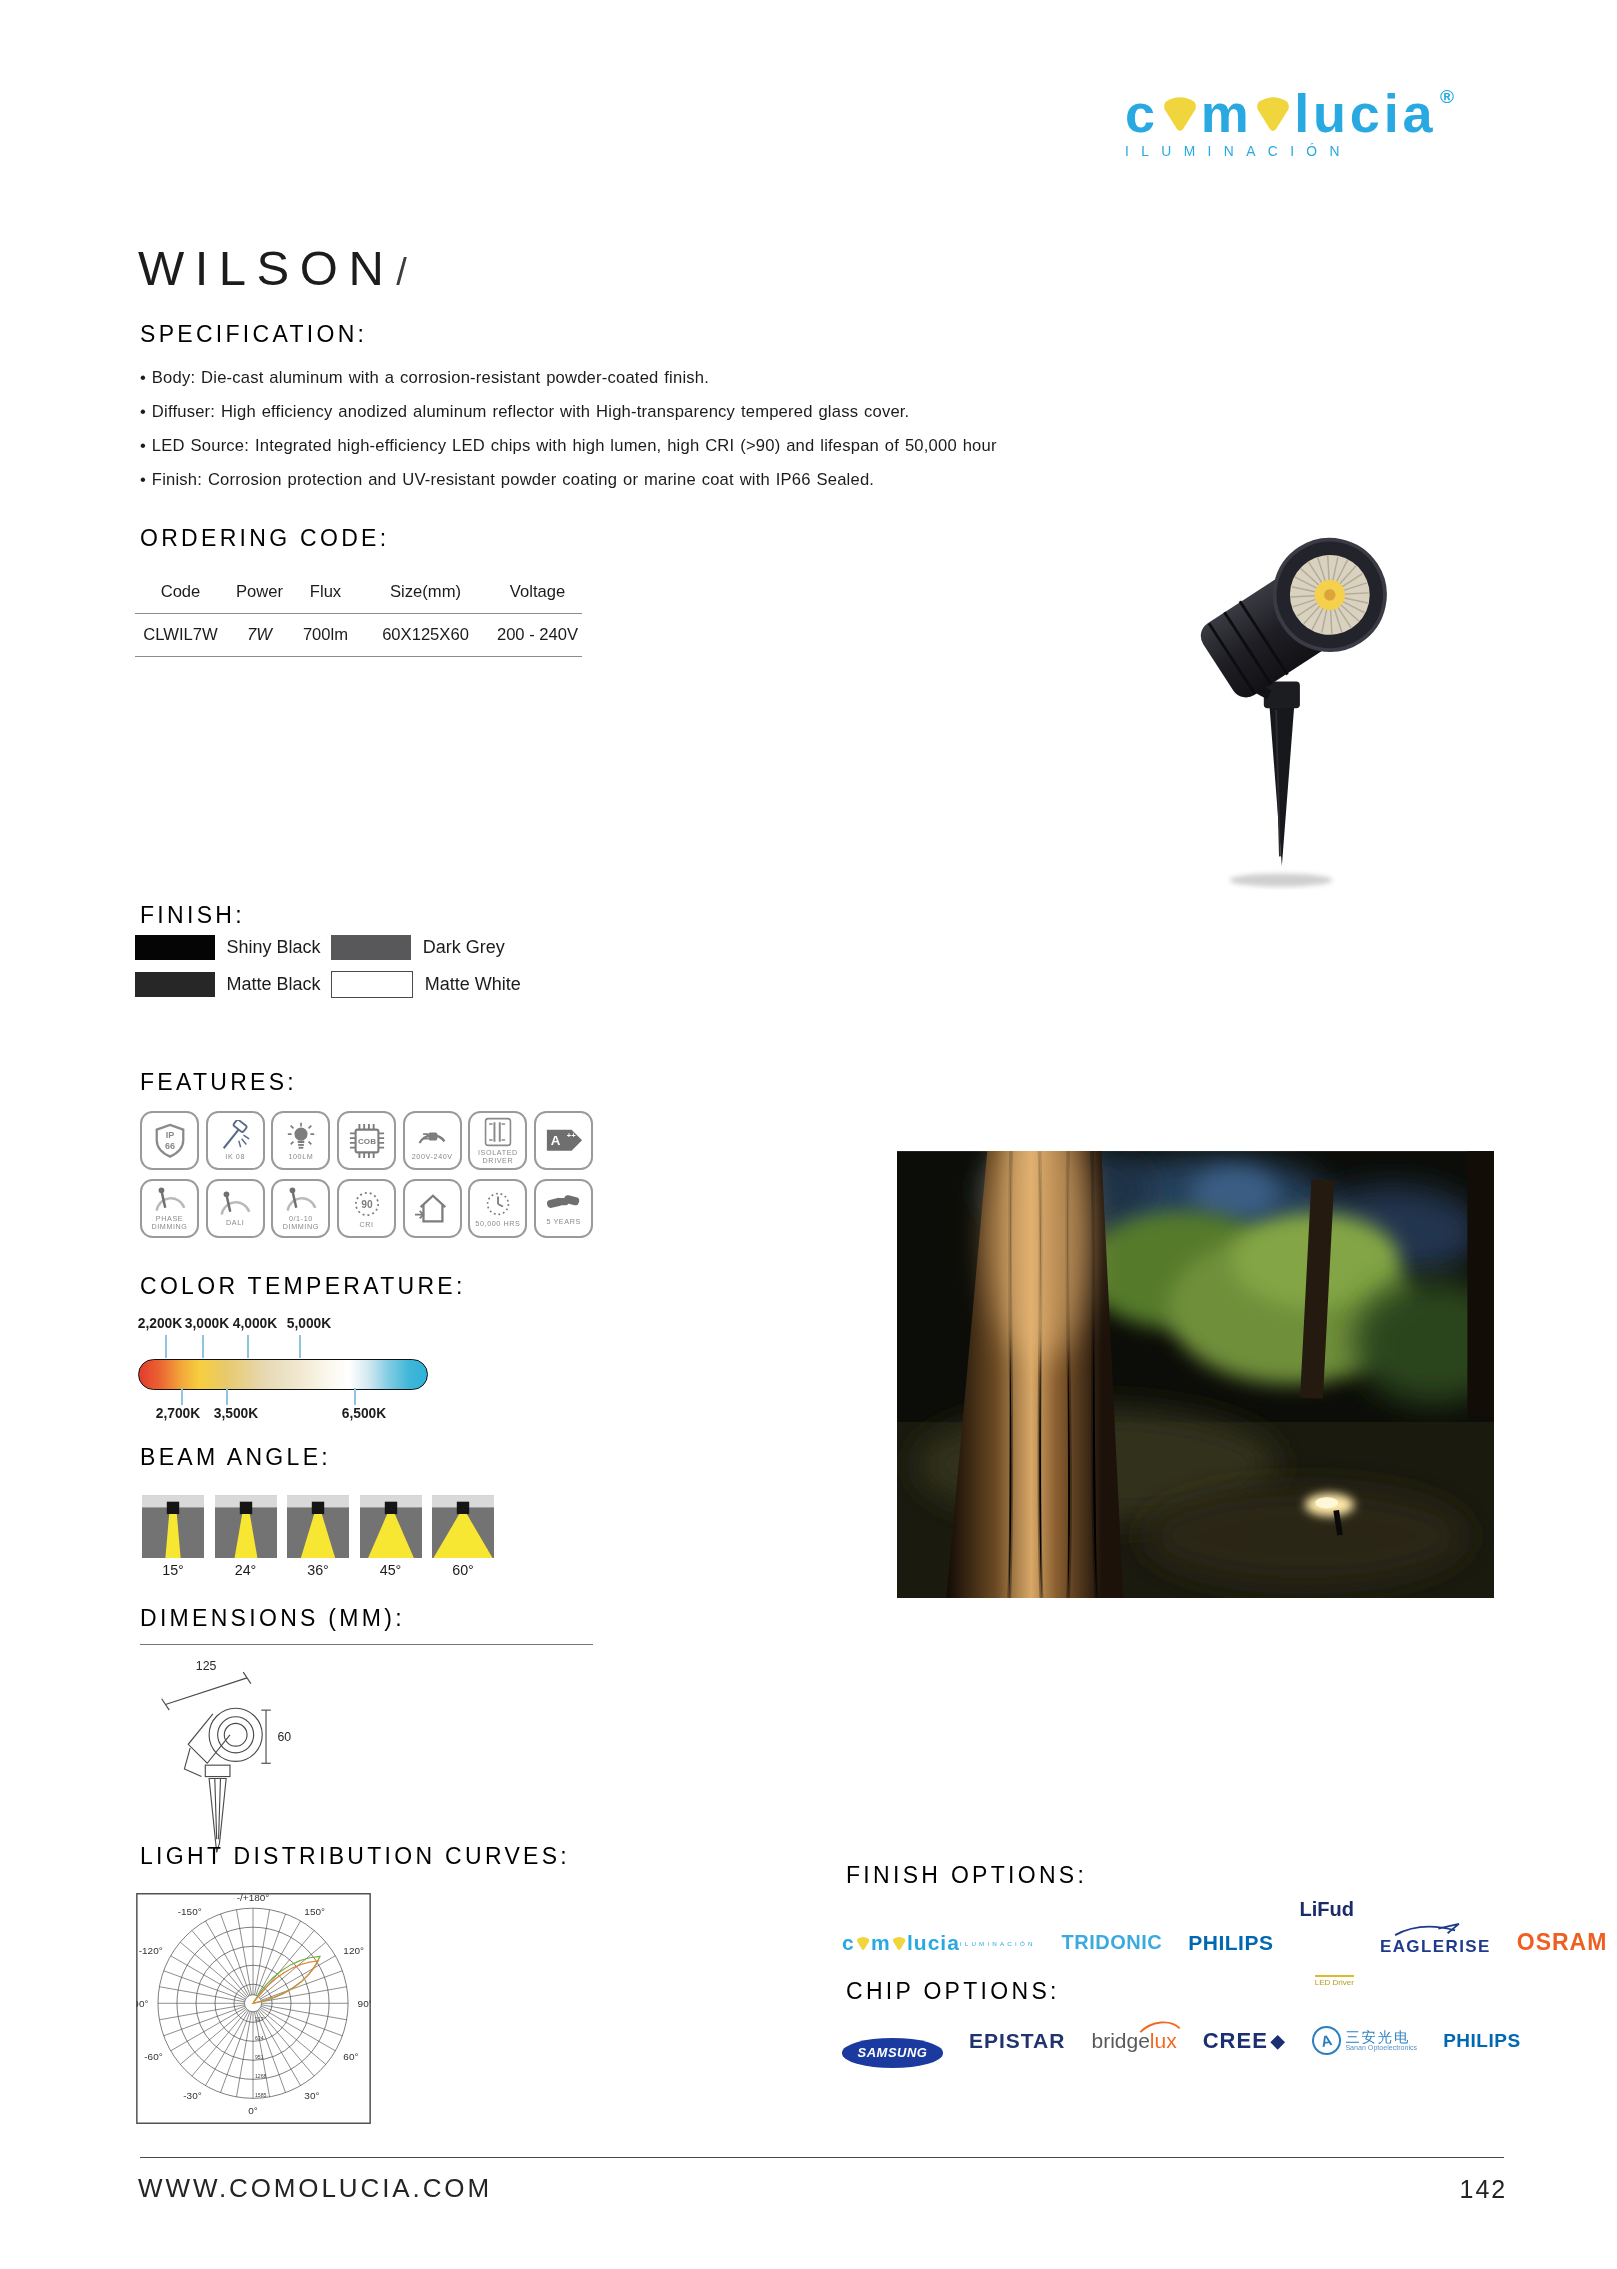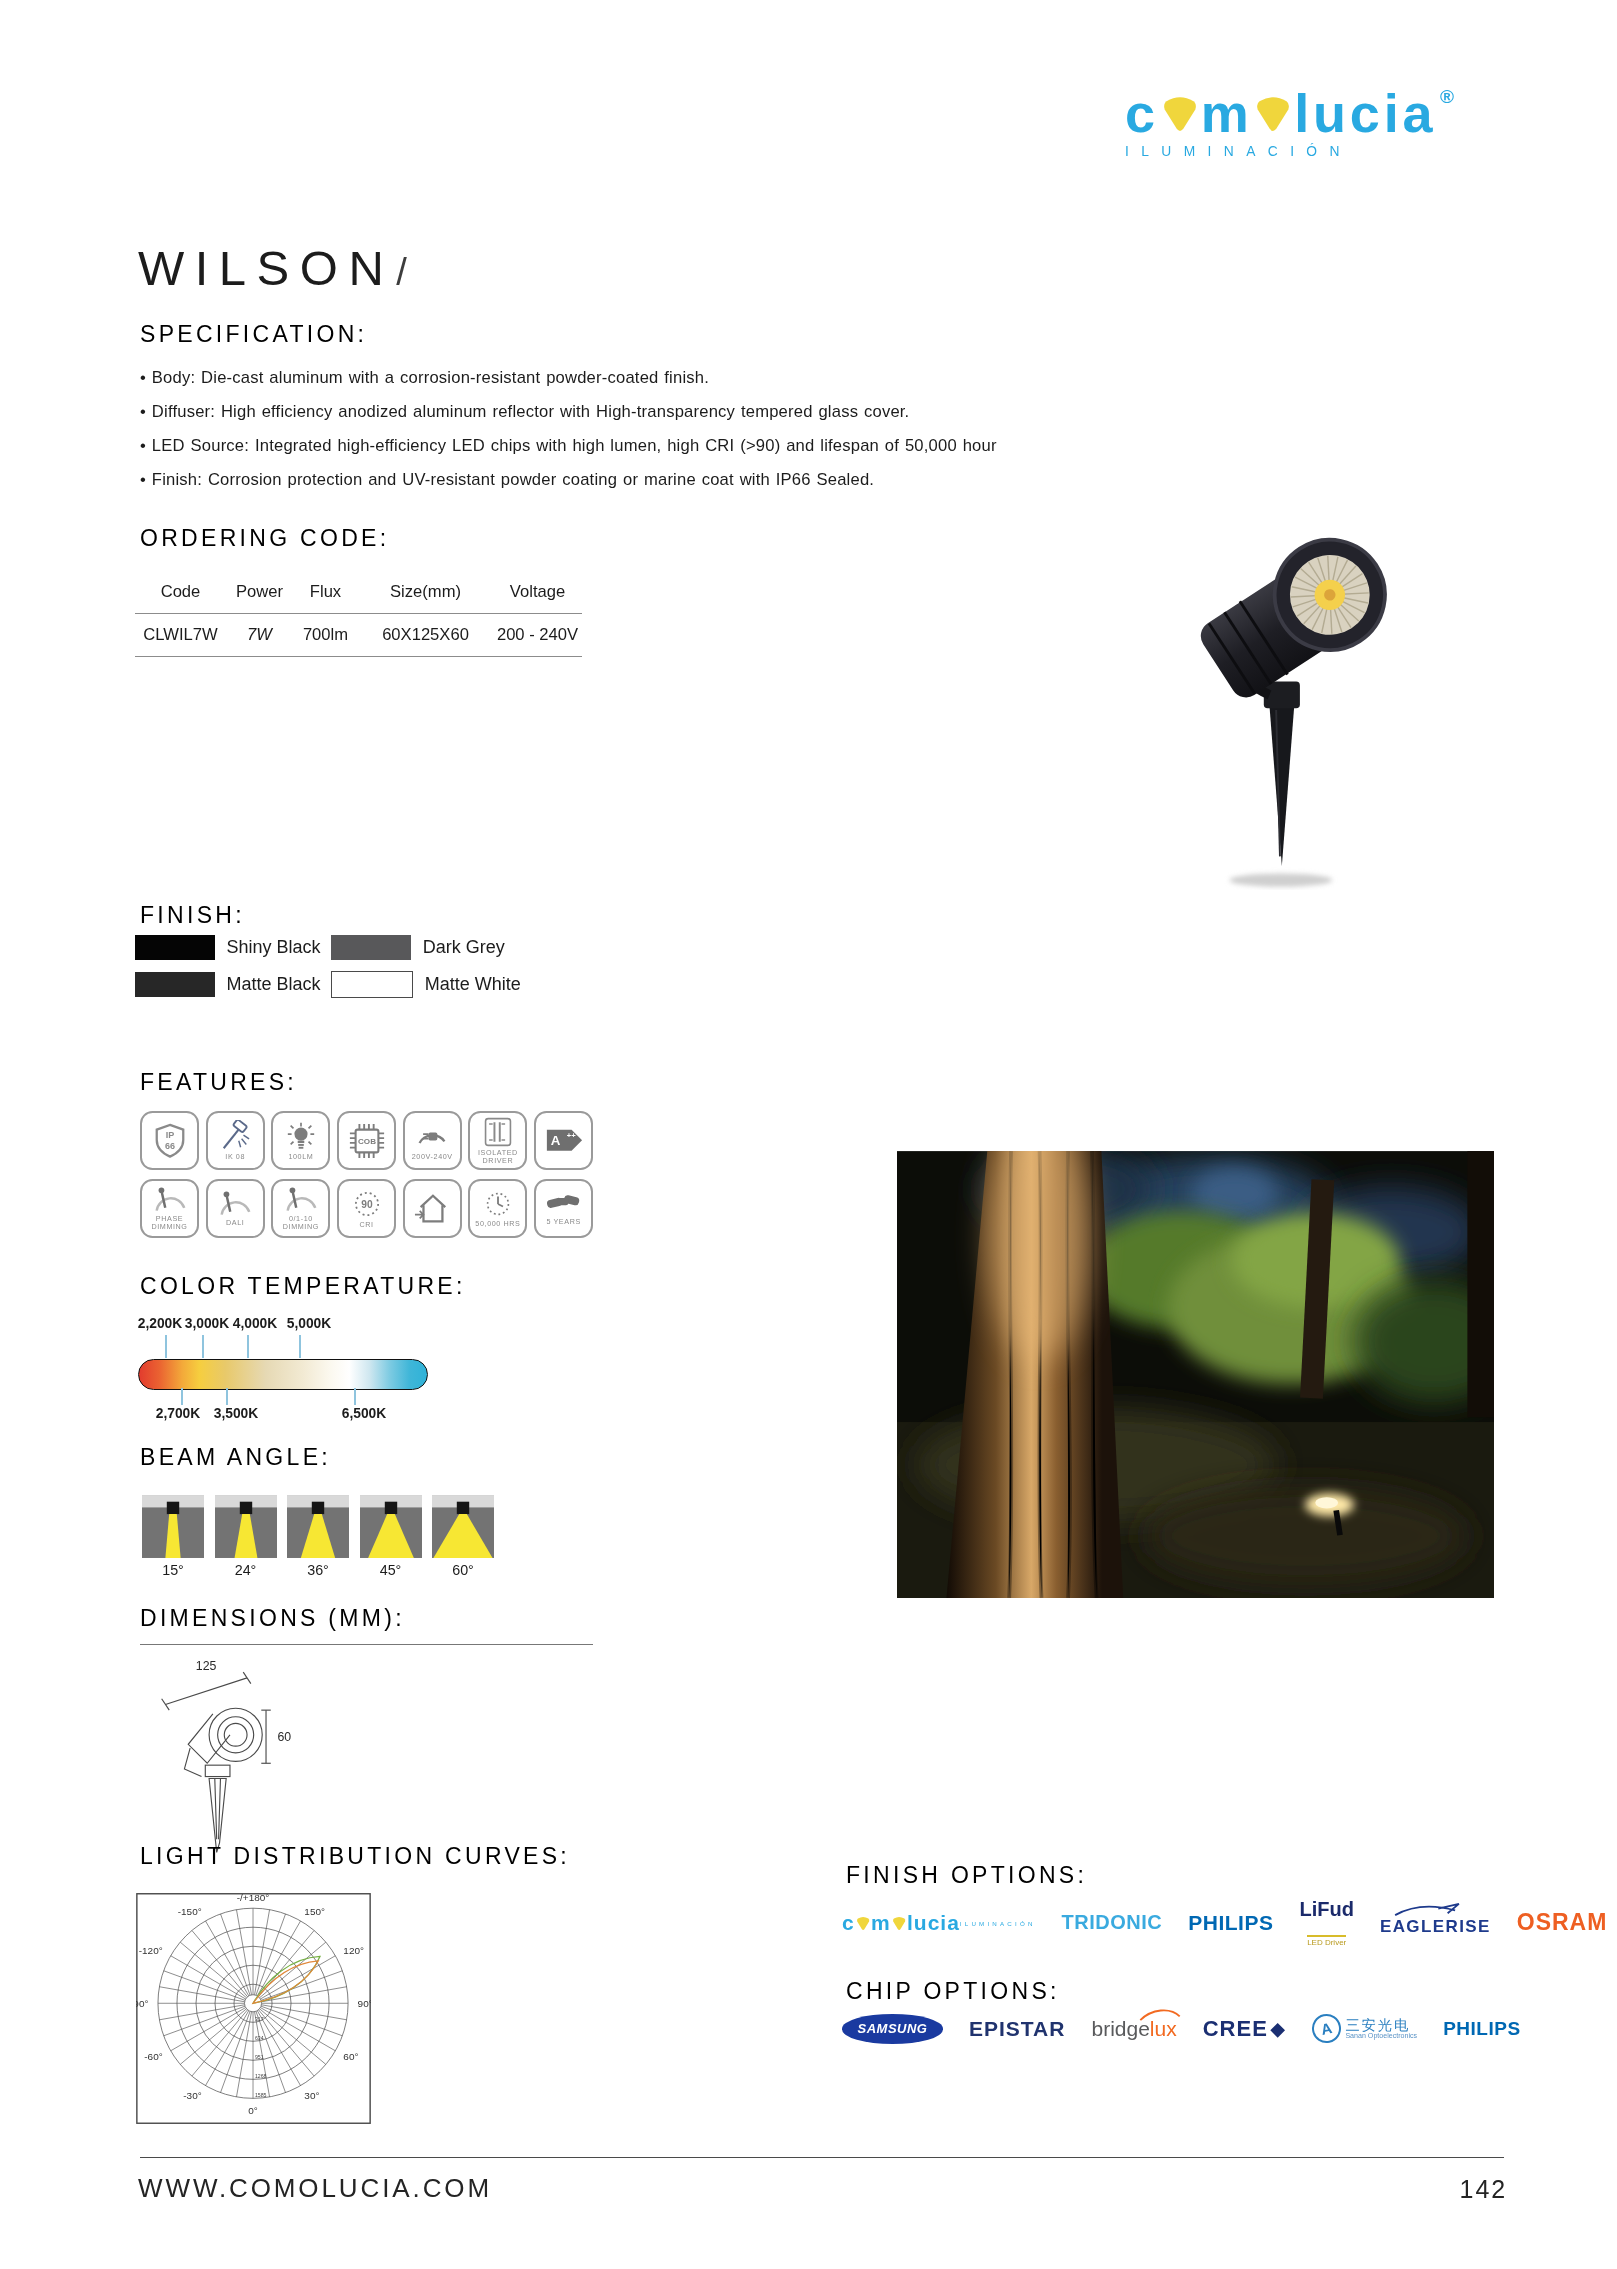--- a/index.html
+++ b/index.html
@@ -48,27 +48,27 @@
   .beam-label{font-size:14.3px;color:#1c1c1c;font-weight:500;margin-top:3.8px;}
 
   
   .logo-row{position:absolute;display:flex;align-items:center;gap:26px;}
   .brand{display:flex;align-items:center;white-space:nowrap;}
   .lg-tridonic{font-size:20px;font-weight:bold;color:#3aaadf;letter-spacing:0.5px;}
   .lg-philips{font-size:21px;font-weight:bold;color:#0068b3;letter-spacing:0.5px;}
   .lg-philips-sm{font-size:19px;font-weight:bold;color:#0068b3;letter-spacing:0.5px;}
   .lg-osram{font-size:23px;font-weight:bold;color:#ee5f22;letter-spacing:1px;}
   .lg-epistar{font-size:21px;font-weight:bold;color:#20336e;letter-spacing:1px;}
-  .lifud-stack{display:flex;flex-direction:column;align-items:center;}
+  .lifud-stack{display:flex;flex-direction:column;align-items:flex-end;gap:40px;}
   .lifud-main{font-size:20px;font-weight:bold;color:#1b2a6b;}
   .lifud-sub{font-size:8px;color:#b89a1e;border-top:2.1px solid #d8bc2a;margin-top:14px;padding-top:1px;}
   .eagle-wrap{position:relative;display:inline-block;padding-top:9.5px;}
   .eagle-txt{font-size:17px;font-weight:600;color:#1e3a8c;letter-spacing:1.4px;}
   .eagle-svg{position:absolute;top:-5.7px;left:13.3px;}
-  .samsung-pill{width:101px;height:29.5px;background:#1a3aa0;border-radius:50%;display:flex;align-items:center;justify-content:center;}
+  .samsung-pill{width:101px;height:29.5px;background:#1a3aa0;border-radius:50%;display:flex;align-items:center;justify-content:center;margin-top:24px;}
   .samsung-txt{color:#fff;font-size:13px;font-weight:bold;font-style:italic;letter-spacing:0.5px;}
   .bl-wrap{position:relative;font-size:21px;}
   .bl-grey{color:#595a5c;}
   .bl-orange{color:#f26a21;}
   .bl-arc{position:absolute;top:-9.5px;right:-5.7px;}
   .lg-cree{font-size:22px;font-weight:bold;color:#1b2f72;letter-spacing:1px;display:flex;align-items:center;}
   .cree-d{font-size:18px;margin-left:2.9px;color:#1b2f72;}
   .sanan{display:flex;align-items:center;gap:4.8px;}
   .sanan-a{width:25px;height:25px;border:2.4px solid #2a7fc0;border-radius:50%;color:#2a7fc0;font-weight:bold;
     font-size:15px;display:flex;align-items:center;justify-content:center;transform:rotate(-12deg);}

